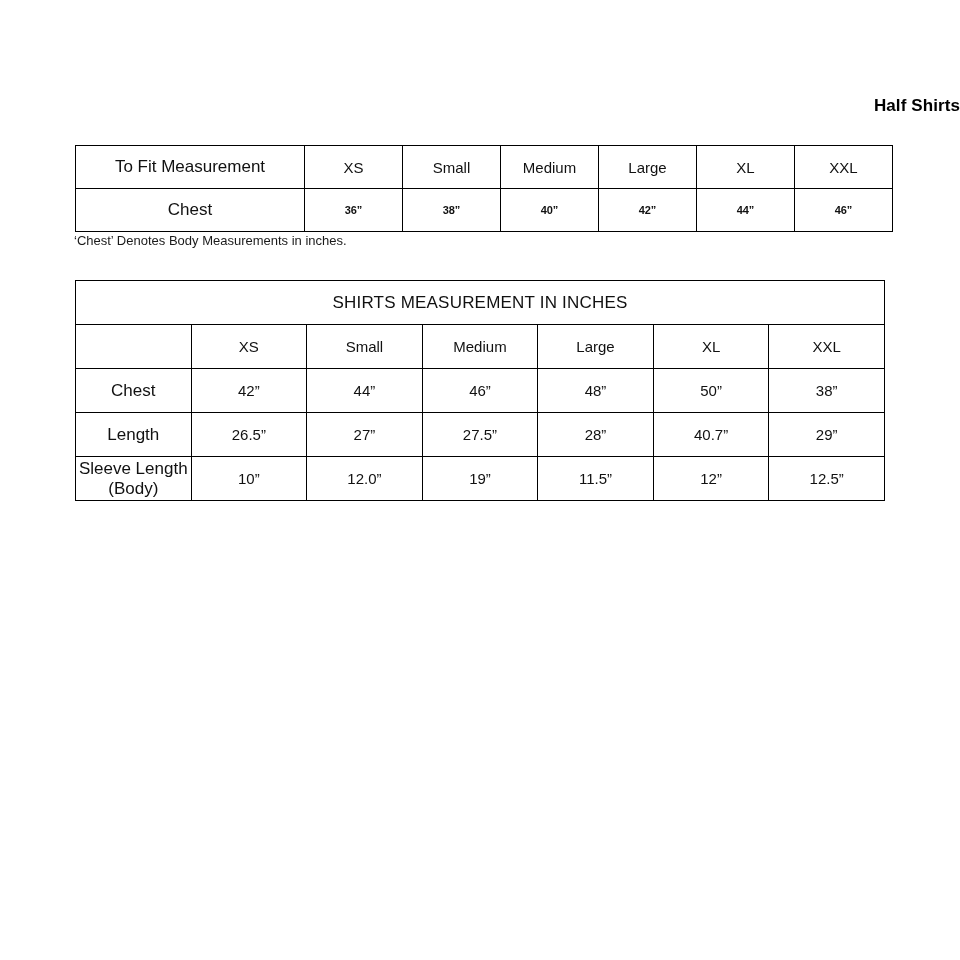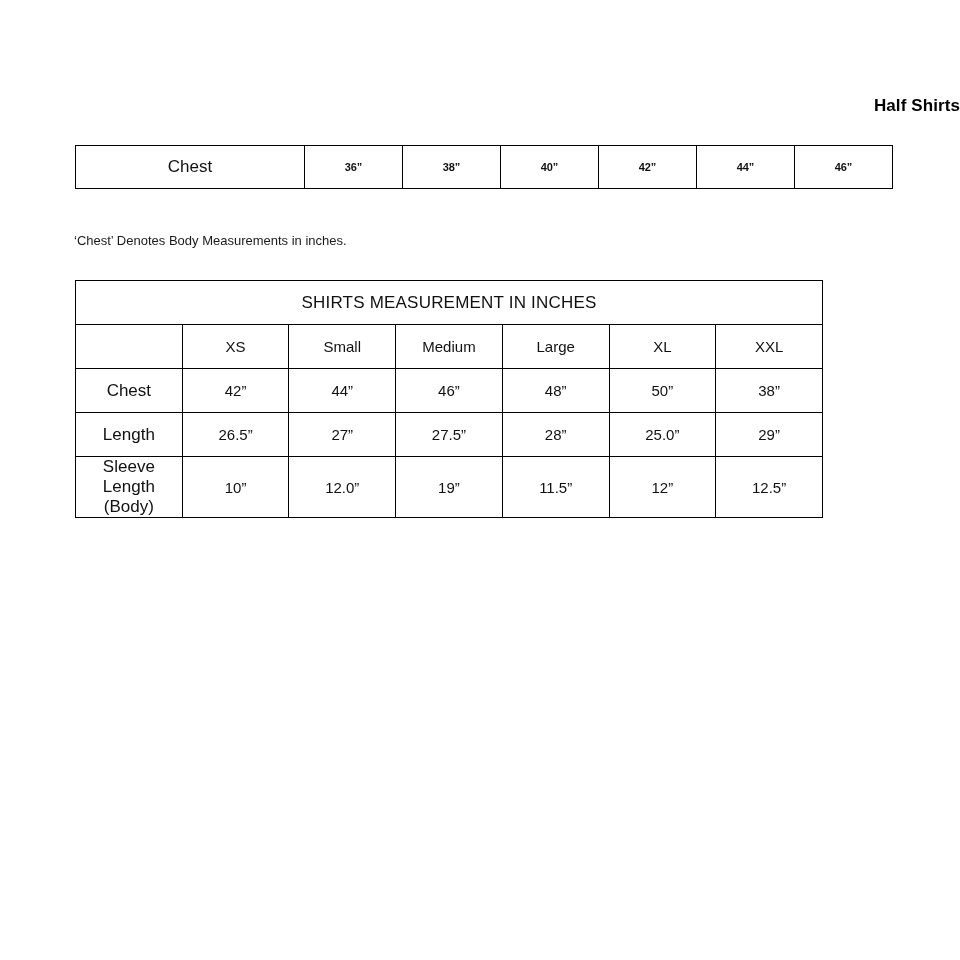--- a/index.html
+++ b/index.html
@@ -72,21 +72,21 @@
     top: 233px;
     font-size: 13px;
     color: #1a1a1a;
     text-align: right;
   }
   
   .table-shirt {
     position: absolute;
     left: 75px;
     top: 280px;
-    width: 748px;
+    width: 810px;
     border-radius: 30px;
   }
   .table-shirt td {
     height: 43px;
   }
   .table-shirt td.head-span {
     font-size: 17px;
     letter-spacing: 0.2px;
     height: 43px;
   }
@@ -108,20 +108,29 @@
 </style>
 </head>
 <body>
 
 <div class="page">
 
   <div class="title">Half Shirts</div>
 
   <table class="table-fit">
     <tbody>
+      <tr>
+        <td class="label-cell">To Fit Measurement</td>
+        <td class="size-cell">XS</td>
+        <td class="size-cell">Small</td>
+        <td class="size-cell">Medium</td>
+        <td class="size-cell">Large</td>
+        <td class="size-cell">XL</td>
+        <td class="size-cell">XXL</td>
+      </tr>
       <tr>
         <td class="label-cell">Chest</td>
         <td class="val-cell">36”</td>
         <td class="val-cell">38”</td>
         <td class="val-cell">40”</td>
         <td class="val-cell">42”</td>
         <td class="val-cell">44”</td>
         <td class="val-cell">46”</td>
       </tr>
     </tbody>
@@ -151,21 +160,21 @@
         <td class="val-cell">48”</td>
         <td class="val-cell">50”</td>
         <td class="val-cell">38”</td>
       </tr>
       <tr>
         <td class="row-label">Length</td>
         <td class="val-cell">26.5”</td>
         <td class="val-cell">27”</td>
         <td class="val-cell">27.5”</td>
         <td class="val-cell">28”</td>
-        <td class="val-cell">25.0”</td>
+        <td class="val-cell">40.7”</td>
         <td class="val-cell">29”</td>
       </tr>
       <tr>
         <td class="row-label">Sleeve Length (Body)</td>
         <td class="val-cell">10”</td>
         <td class="val-cell">12.0”</td>
         <td class="val-cell">19”</td>
         <td class="val-cell">11.5”</td>
         <td class="val-cell">12”</td>
         <td class="val-cell">12.5”</td>

